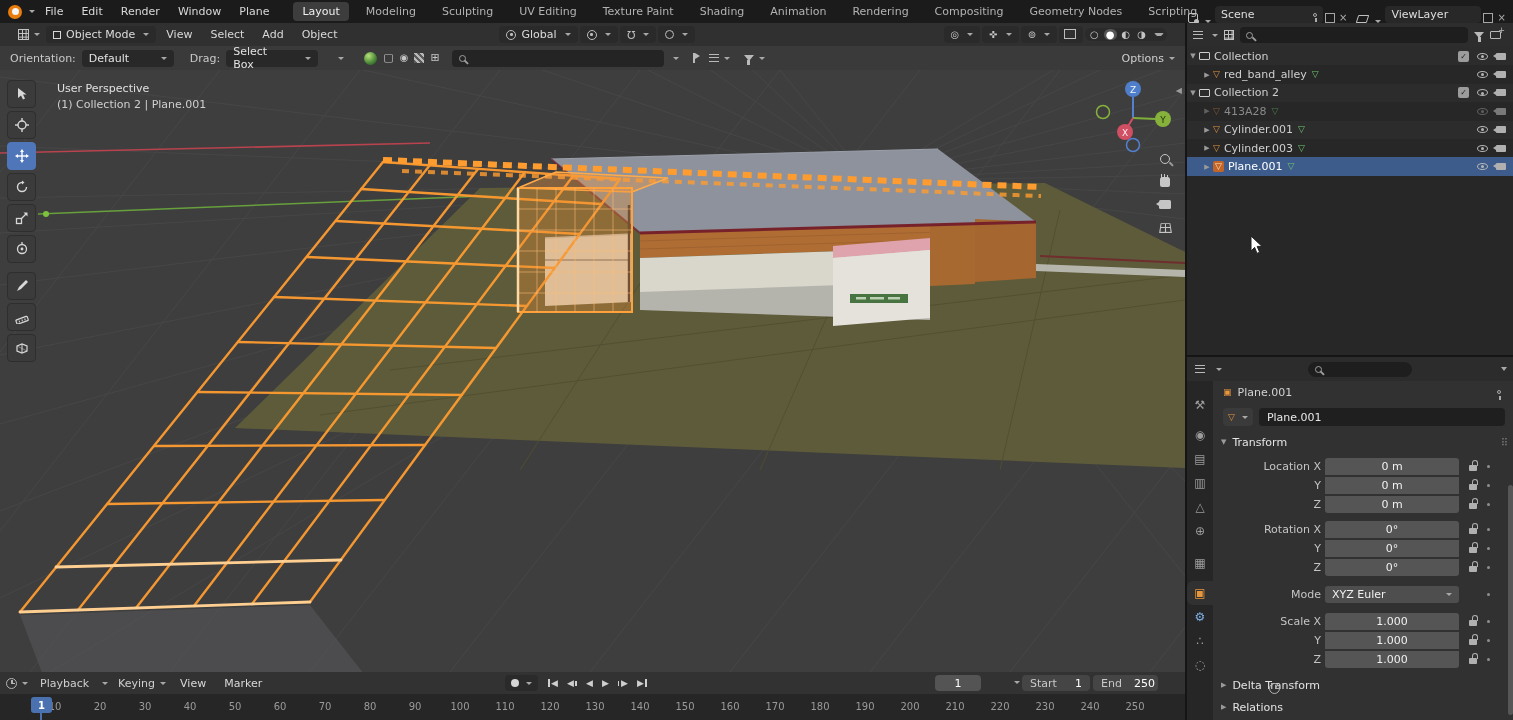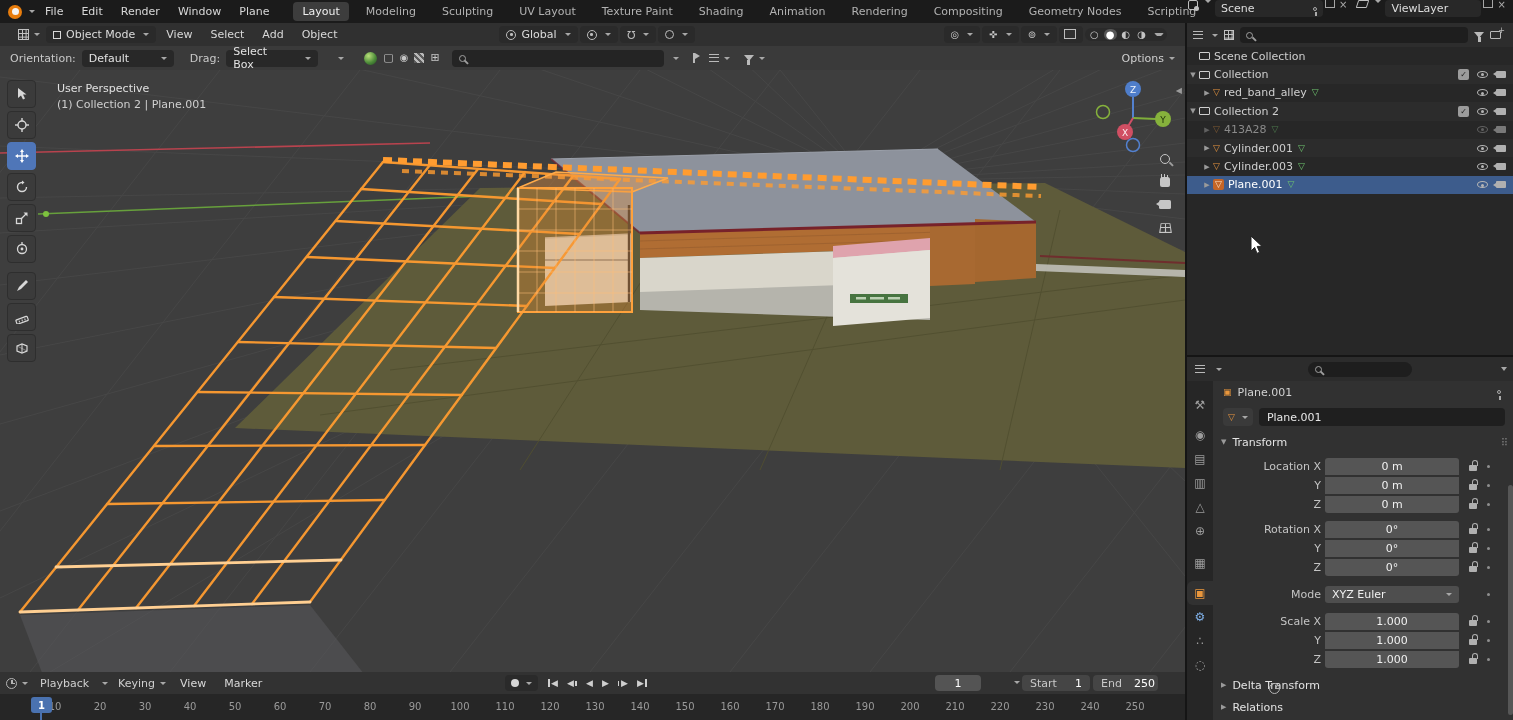--- a/index.html
+++ b/index.html
@@ -13,21 +13,21 @@
 
   
   .topbar{left:0;top:0;width:1513px;height:23px;background:#1b1b1b;display:flex;align-items:center;padding:0 6px;gap:2px}
   .blogo{width:14px;height:14px;border-radius:50%;background:#e87d0d;position:relative;flex:none;margin:0 2px}
   .blogo::after{content:"";position:absolute;left:3.5px;top:3px;width:7px;height:7px;border-radius:50%;background:#f4f4f4}
   .menu-item{padding:2px 8px;color:#d8d8d8;border-radius:3px}
   .ws{margin-left:14px;display:flex;gap:8px;align-items:center}
   .ws-tab{padding:3px 9px;color:#b2b2b2;border-radius:4px;white-space:nowrap}
   .ws-tab.active{background:#3d3d3d;color:#efefef}
   .ws-add{padding:3px 7px;color:#9a9a9a}
-  .tb-right{position:absolute;left:1188px;top:0;height:23px;display:flex;align-items:flex-start;gap:4px;right:0;padding-right:6px}
+  .tb-right{position:absolute;left:1188px;top:0;height:23px;display:flex;align-items:flex-end;gap:4px;right:0;padding-right:6px}
   .tb-field{background:#282828;border-radius:4px;height:17px;display:flex;align-items:center;padding:0 6px;gap:5px;color:#dedede}
   .dblsq{width:8px;height:8px;border:1.2px solid #a5a5a5;position:relative;flex:none}
   .dblsq::before{content:"";position:absolute;left:-3px;top:-3px;width:8px;height:8px;border:1.2px solid #a5a5a5;background:#1b1b1b}
   .xico{color:#ababab;font-size:10px;line-height:10px}
   .pin{width:4px;height:4px;border-radius:50%;border:1.6px solid #ababab;position:relative;flex:none}
   .pin::after{content:"";position:absolute;width:1.4px;height:4px;background:#ababab;left:1.4px;top:4.6px}
   .scene-ico{width:10px;height:10px;border:1.2px solid #c0c0c0;border-radius:2px;position:relative;flex:none}
   .scene-ico::after{content:"";position:absolute;right:-2px;bottom:-2px;width:5px;height:5px;border-radius:50%;background:#c0c0c0}
   .vl-ico{width:11px;height:8px;border:1.2px solid #c0c0c0;border-radius:1px;position:relative;flex:none;transform:skewX(-18deg)}
 
@@ -160,21 +160,21 @@
   <span class="chev sm"></span>
   <span class="menu-item">File</span>
   <span class="menu-item">Edit</span>
   <span class="menu-item">Render</span>
   <span class="menu-item">Window</span>
   <span class="menu-item">Plane</span>
   <div class="ws">
     <span class="ws-tab active">Layout</span>
     <span class="ws-tab">Modeling</span>
     <span class="ws-tab">Sculpting</span>
-    <span class="ws-tab">UV Layout</span>
+    <span class="ws-tab">UV Editing</span>
     <span class="ws-tab">Texture Paint</span>
     <span class="ws-tab">Shading</span>
     <span class="ws-tab">Animation</span>
     <span class="ws-tab">Rendering</span>
     <span class="ws-tab">Compositing</span>
     <span class="ws-tab">Geometry Nodes</span>
     <span class="ws-tab">Scripting</span>
     <span class="ws-add">+</span>
   </div>
   <div class="tb-right">
@@ -519,25 +519,20 @@
     <span class="chev sm"></span>
     <span class="g3x3" style="width:10px;height:10px"></span>
     <div class="osearch">
         <span class="mag"></span>
       </div>
     <span class="funnel"></span>
     <span class="colplus" style="margin-right:6px"></span>
   </div>
 
   <div class="tree">
-    <div class="trow">
-      <span class="disc" style="visibility:hidden">▼</span>
-      <span class="col-ico"></span>
-      <span class="tlabel">Scene Collection</span>
-    </div>
     <div class="trow alt">
       <span class="disc">▼</span>
       <span class="col-ico"></span>
       <span class="tlabel">Collection</span>
       <span class="rgt">
           <span class="cbx">✓</span>
           <span class="eye"></span>
           <span class="camr"></span>
         </span>
     </div>

